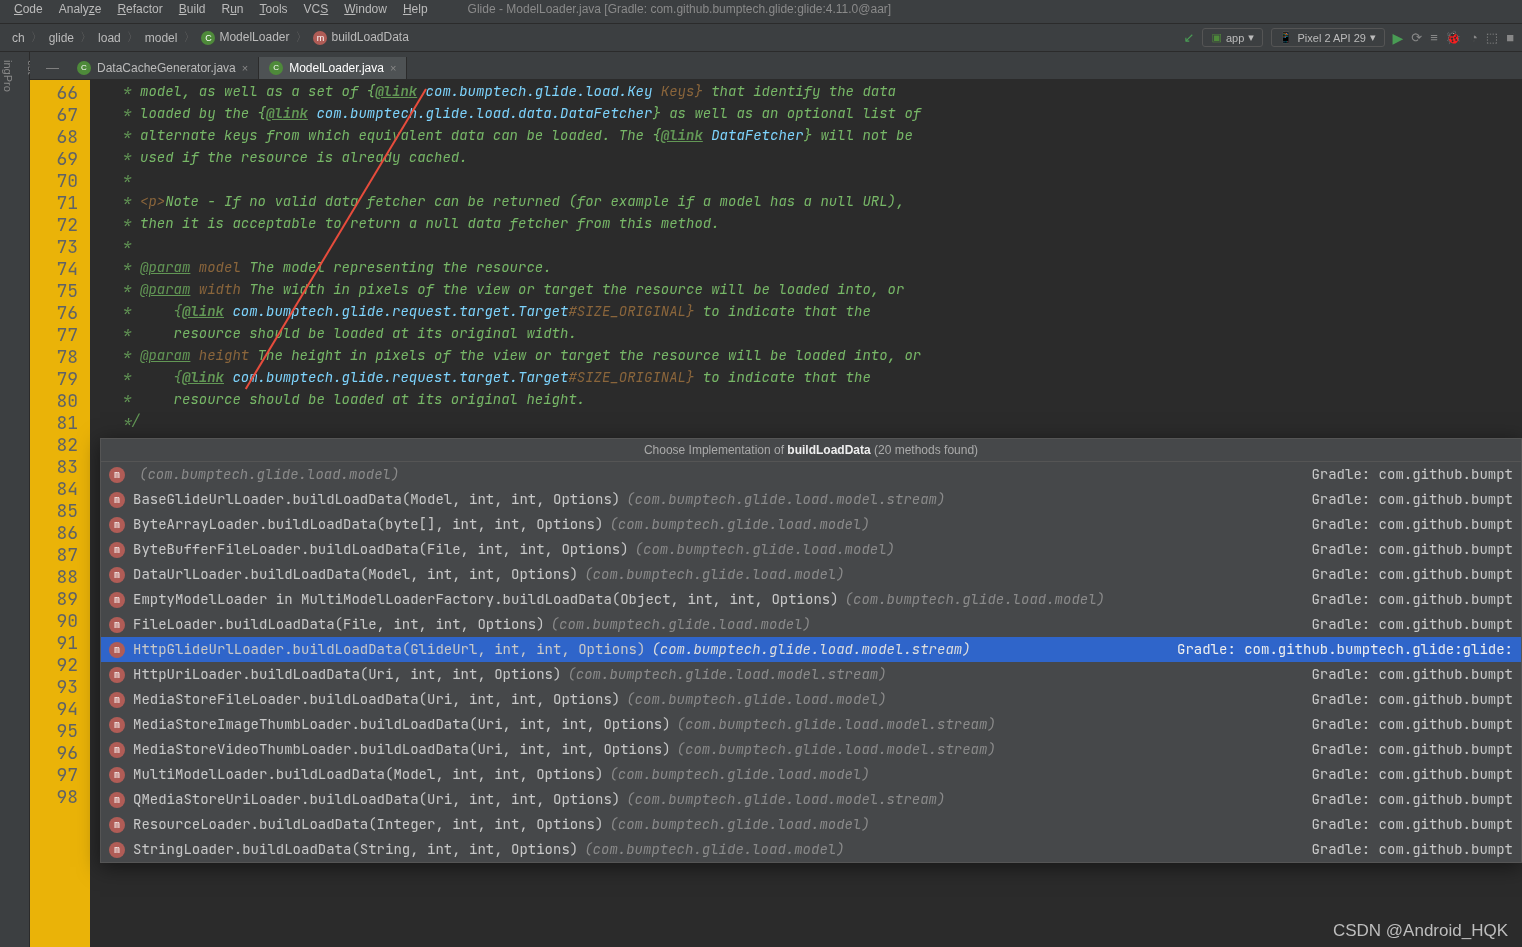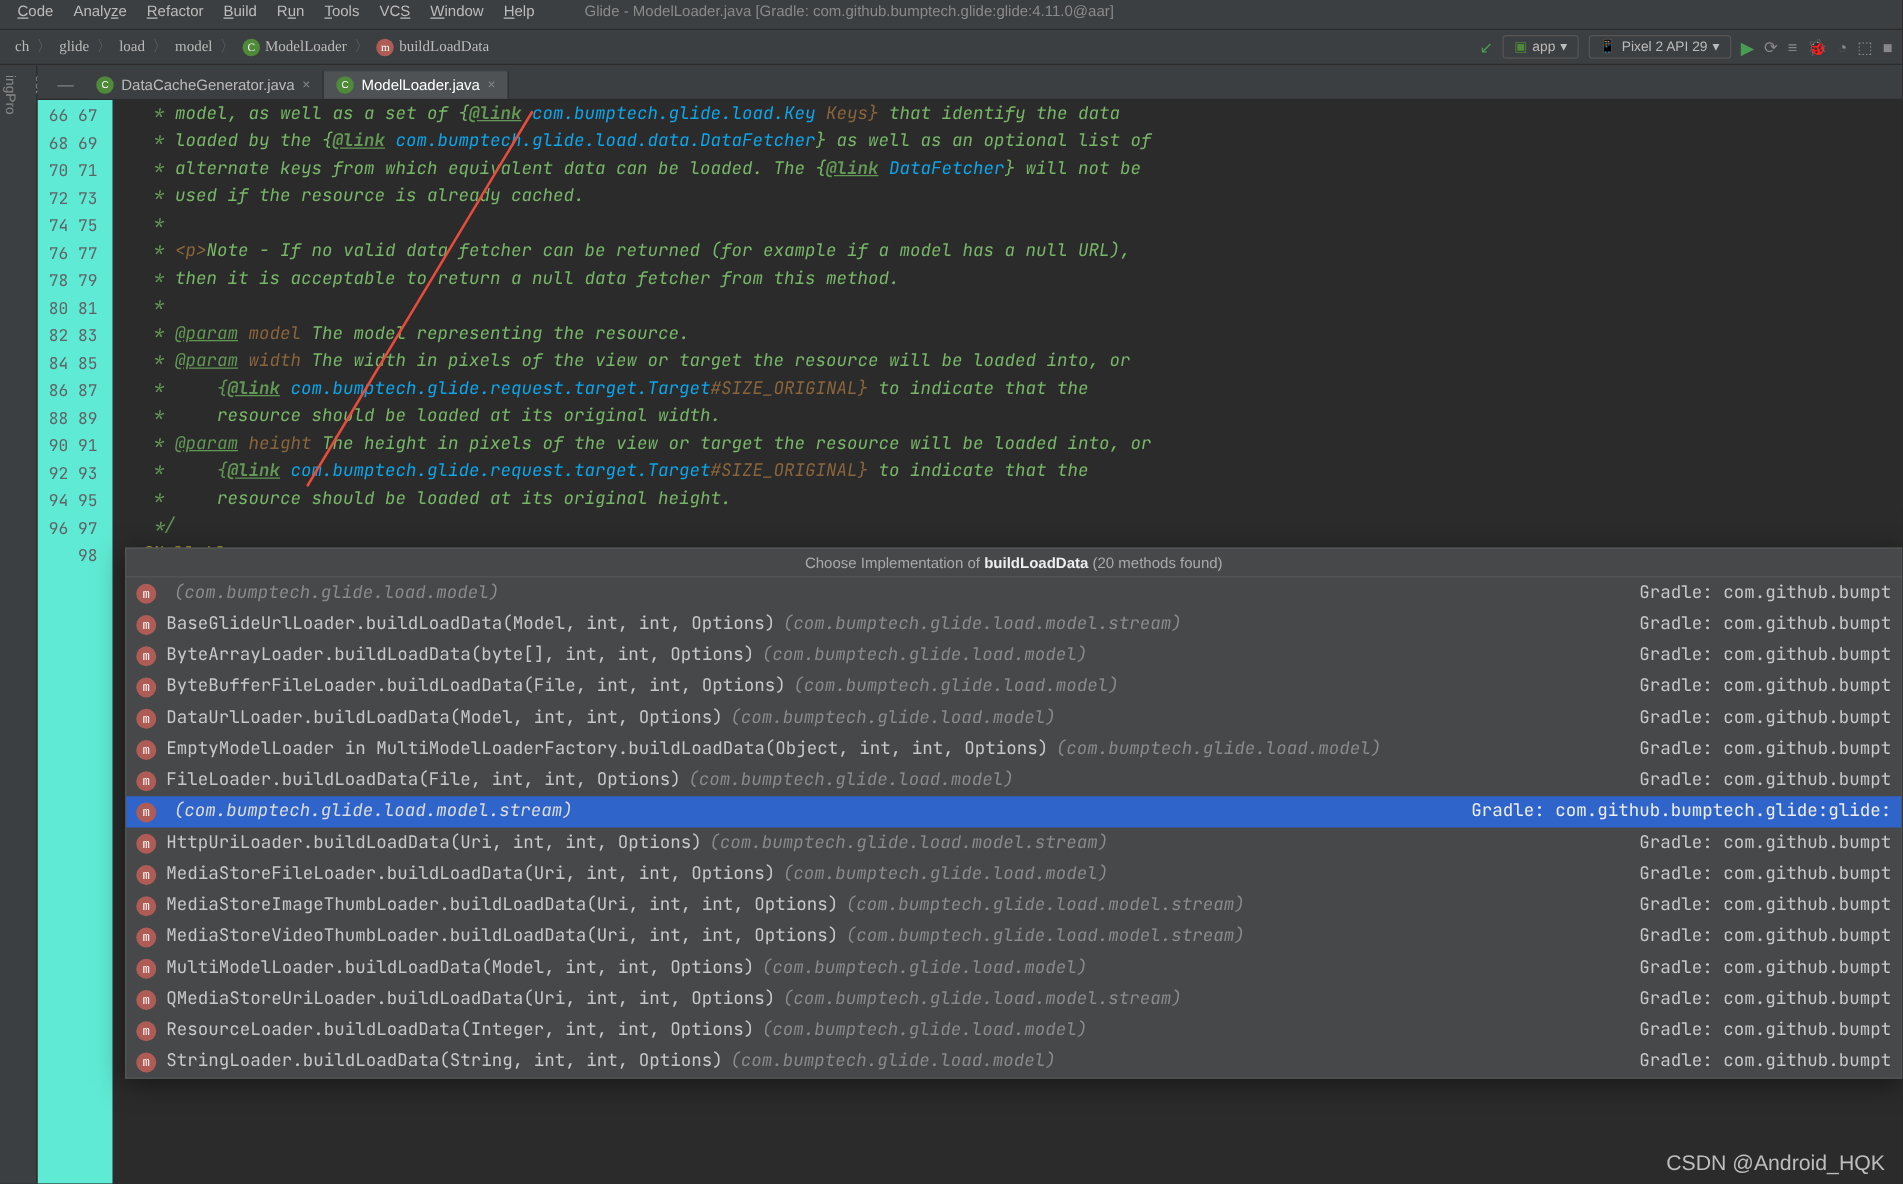--- a/index.html
+++ b/index.html
@@ -4,21 +4,21 @@
 <style>
 * { margin:0; padding:0; box-sizing:border-box; }
 body { width:1522px; height:947px; background:#2b2b2b; font-family:"Segoe UI",sans-serif; font-size:13px; color:#a9b7c6; overflow:hidden; position:relative; }
 
 .menubar { height:24px; background:#3c3f41; display:flex; align-items:flex-start; padding:0 8px; gap:4px; font-size:12px; color:#bbbbbb; border-bottom:1px solid #2b2b2b; }
 .menubar span { padding:2px 6px; cursor:pointer; }
 .menubar u { text-decoration:underline; text-decoration-color:#bbbbbb; }
 .menubar .title { margin-left:24px; color:#8a8a8a; font-size:12px; }
 
 .navbar { height:28px; background:#3c3f41; display:flex; align-items:center; padding:0 8px; border-bottom:1px solid #2b2b2b; font-size:12px; color:#bbbbbb; }
-.navbar .crumb { padding:0 4px;font-family:Liberation Serif, serif; }
+.navbar .crumb { padding:0 4px; }
 .navbar .chevron { color:#666; padding:0 2px; }
 .navbar .class-icon,.navbar .method-icon { display:inline-block; width:14px; height:14px; border-radius:7px; margin-right:4px; vertical-align:middle; font-size:9px; text-align:center; line-height:14px; color:#fff; }
 .class-icon { background:#4e8a3a; }
 .method-icon { background:#b05c56; }
 .navbar .right-tools { margin-left:auto; display:flex; align-items:center; gap:8px; }
 .toolbtn { padding:2px 8px; background:#3c3f41; border:1px solid #555; border-radius:3px; display:flex; align-items:center; gap:4px; font-size:11px; }
 .run-icon { color:#499c54; font-size:14px; }
 .tool-icon { color:#888; font-size:13px; }
 
 .main { display:flex; height:calc(100% - 52px); }
@@ -26,31 +26,31 @@
 .sidebar div { padding:4px 2px; }
 
 .editor-area { flex:1; display:flex; flex-direction:column; position:relative; }
 .tabbar { height:28px; background:#3c3f41; display:flex; align-items:flex-end; padding-left:8px; border-bottom:1px solid #2b2b2b; }
 .tab { padding:4px 10px; background:#3c3f41; color:#bbbbbb; font-size:12px; display:flex; align-items:center; gap:6px; border-right:1px solid #2b2b2b; }
 .tab.active { background:#4e5254; color:#fff; }
 .tab .close { color:#888; font-size:11px; }
 .tab-icon { width:14px; height:14px; border-radius:7px; background:#4e8a3a; display:inline-block; font-size:8px; text-align:center; line-height:14px; color:#fff; }
 
 .code-area { flex:1; display:flex; background:#2b2b2b; font-family:"JetBrains Mono","Consolas",monospace; font-size:14px; overflow:hidden; font-style:italic; }
-.gutter { width:60px; background:#5eead4; text-align:right; padding-right:12px; color:#606366; font-size:13px; font-style:normal; line-height:22px; padding-top:2px; }
+.gutter { width:60px; background:#eab308; text-align:right; padding-right:12px; color:#606366; font-size:18px; font-style:normal; line-height:22px; padding-top:2px; }
 .code { flex:1; padding-left:8px; line-height:22px; white-space:pre; color:#808080; }
 .c-comment { color:#629755; }
 .c-link { color:#629755; text-decoration:underline; font-weight:bold; }
 .c-param { color:#629755; text-decoration:underline; font-weight:normal; }
 .c-tag { color:#8a653b; }
 .c-ann { color:#bbb529; font-style:normal; }
 .c-type { color:#a9b7c6; font-style:normal; }
 .c-generic { color:#507874; font-style:normal; }
 .c-method { color:#ffc66d; font-style:normal; }
-.c-fqn { color:#0ea5e9; }
+.c-fqn { color:#7dd3fc; }
 .c-txt { color:#77b767; }
 
 .popup { position:absolute; left:70px; right:0; top:386px; background:#46484a; border:1px solid #555; box-shadow:0 4px 20px rgba(0,0,0,0.5); font-family:"JetBrains Mono","Consolas",monospace; font-size:14px; }
 .popup-header { padding:4px 0; text-align:center; color:#aaa; font-size:12px; font-family:"Segoe UI",sans-serif; border-bottom:1px solid #555; }
 .popup-header b { color:#eee; }
 .popup-list { }
 .popup-row { display:flex; align-items:center; padding:1px 8px; line-height:23px; }
 .popup-row.selected { background:#2f65ca; color:#fff; }
 .popup-row.selected .pkg { color:#ddd; }
 .popup-row.selected .location { color:#eee; }
@@ -254,20 +254,21 @@
             <span class="location">Gradle: com.github.bumpt</span>
           </div>
           <div class="popup-row">
             <span class="m-icon">m</span>
             <span class="sig">FileLoader.buildLoadData(File, int, int, Options)</span> 
             <span class="pkg">(com.bumptech.glide.load.model)</span>
             <span class="location">Gradle: com.github.bumpt</span>
           </div>
           <div class="popup-row selected">
             <span class="m-icon">m</span>
+            <span class="sig">HttpGlideUrlLoader.buildLoadData(GlideUrl, int, int, Options)</span> 
             <span class="pkg">(com.bumptech.glide.load.model.stream)</span>
             <span class="location">Gradle: com.github.bumptech.glide:glide:</span>
           </div>
           <div class="popup-row">
             <span class="m-icon">m</span>
             <span class="sig">HttpUriLoader.buildLoadData(Uri, int, int, Options)</span> 
             <span class="pkg">(com.bumptech.glide.load.model.stream)</span>
             <span class="location">Gradle: com.github.bumpt</span>
           </div>
           <div class="popup-row">

